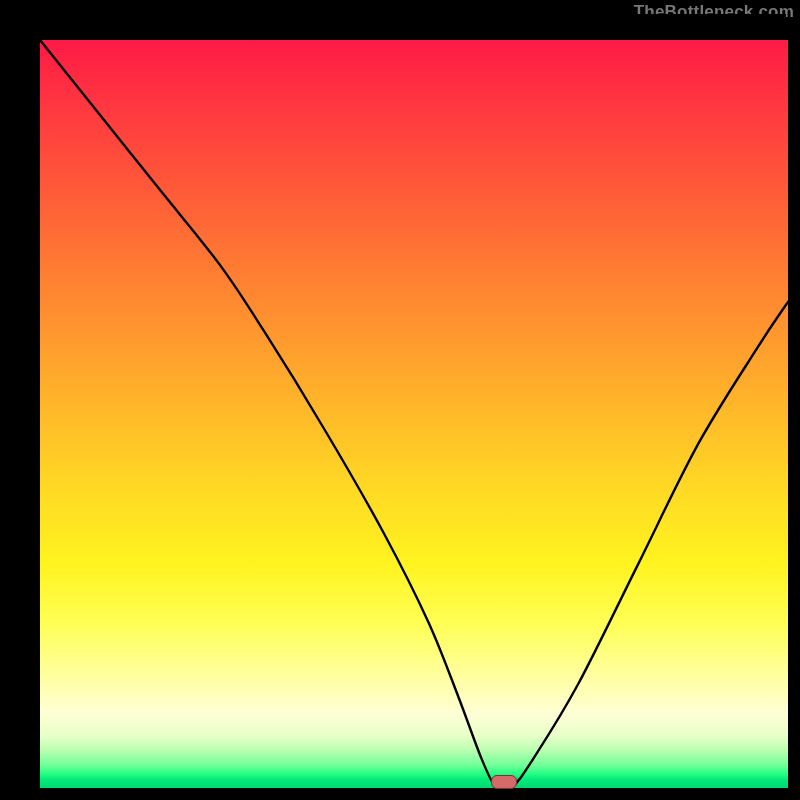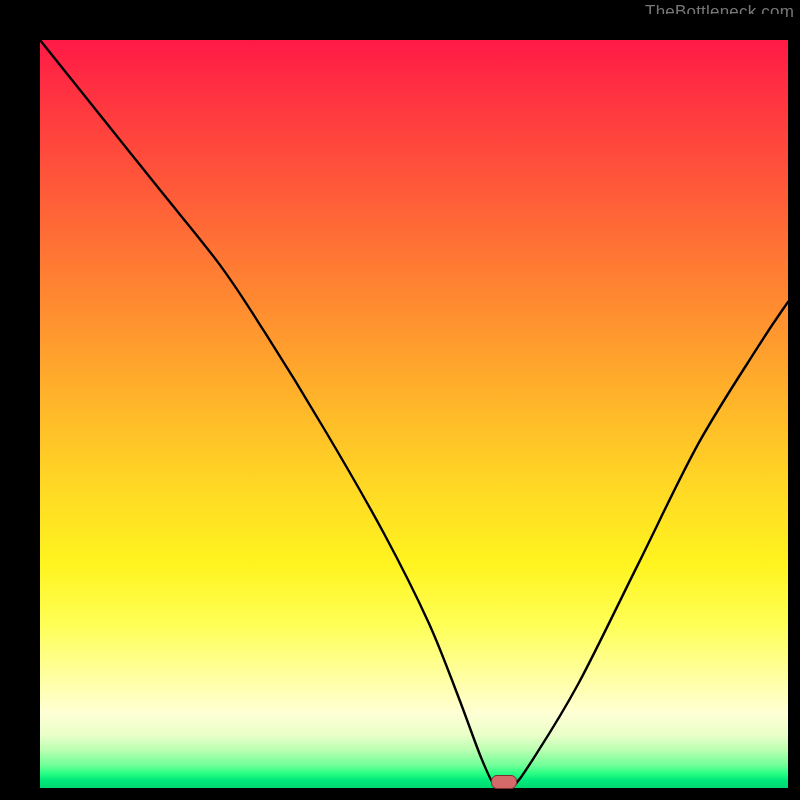--- a/index.html
+++ b/index.html
@@ -63,21 +63,21 @@
     background: #d46a6a;
     border: 1px solid #7a2e2e;
     transform: translate(-50%, -50%);
   }
   .watermark {
     position: absolute;
     top: 2px;
     right: 6px;
     color: #777;
     font-size: 17px;
-    font-weight: 400;
+    font-weight: 700;
     letter-spacing: 0.2px;
     user-select: none;
   }
 </style>
 </head>
 <body>
 
 <div class="watermark">TheBottleneck.com</div>
 
 <div class="frame">

